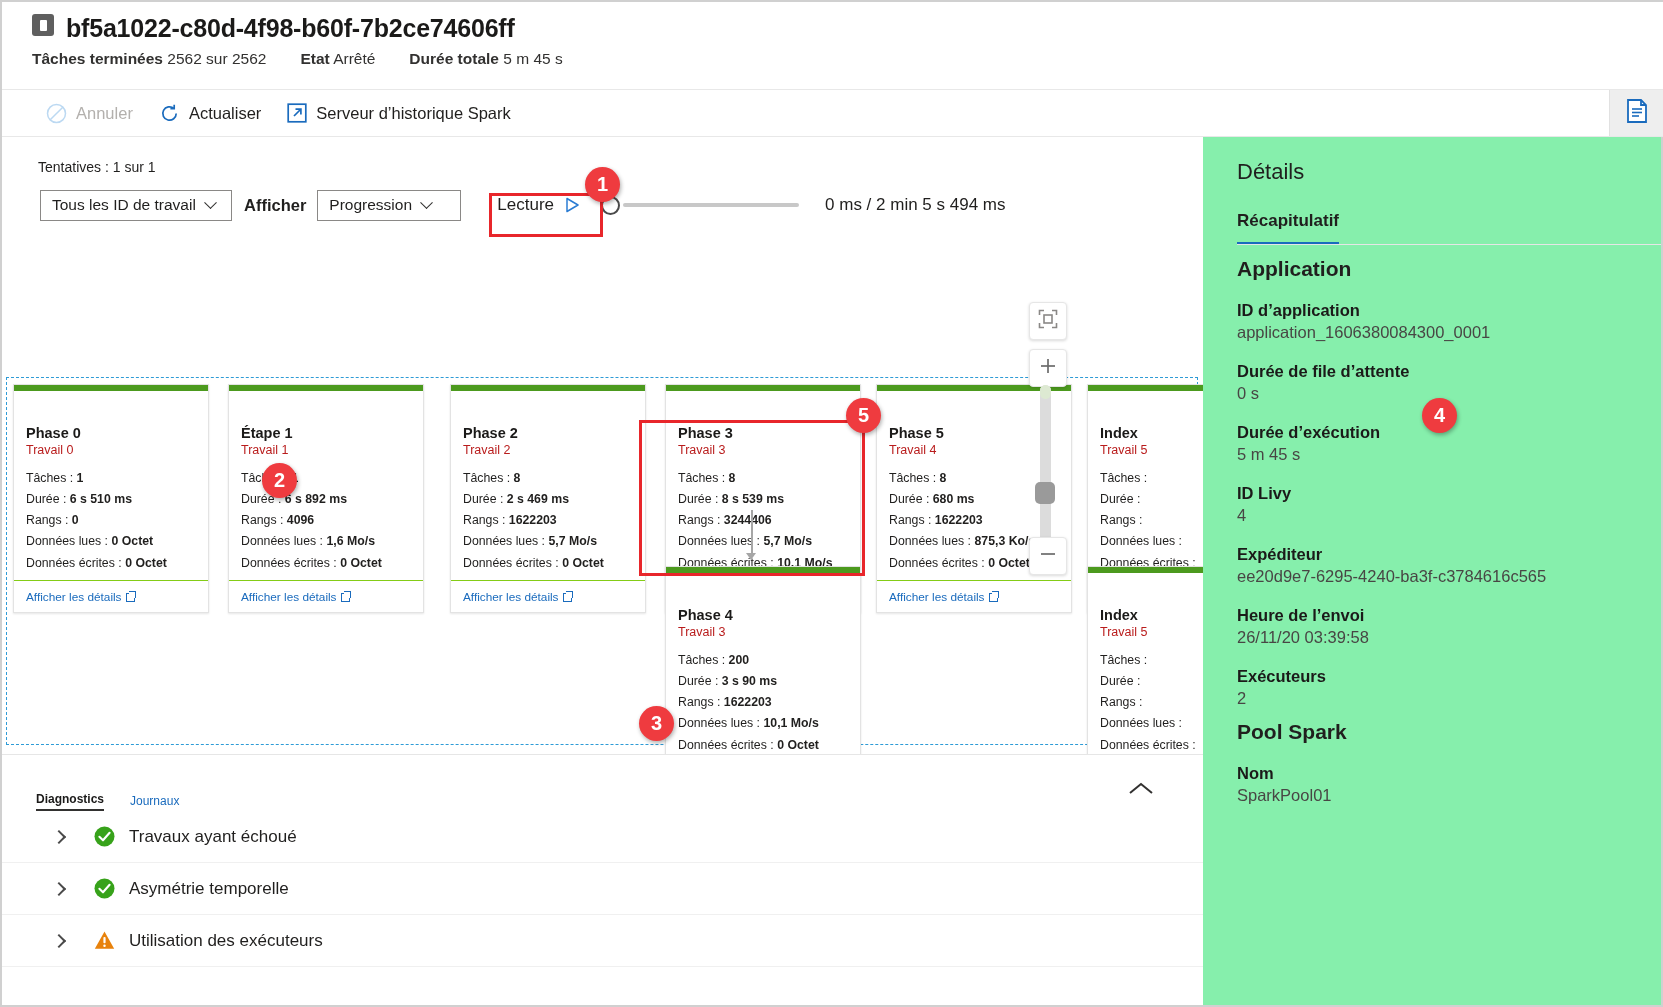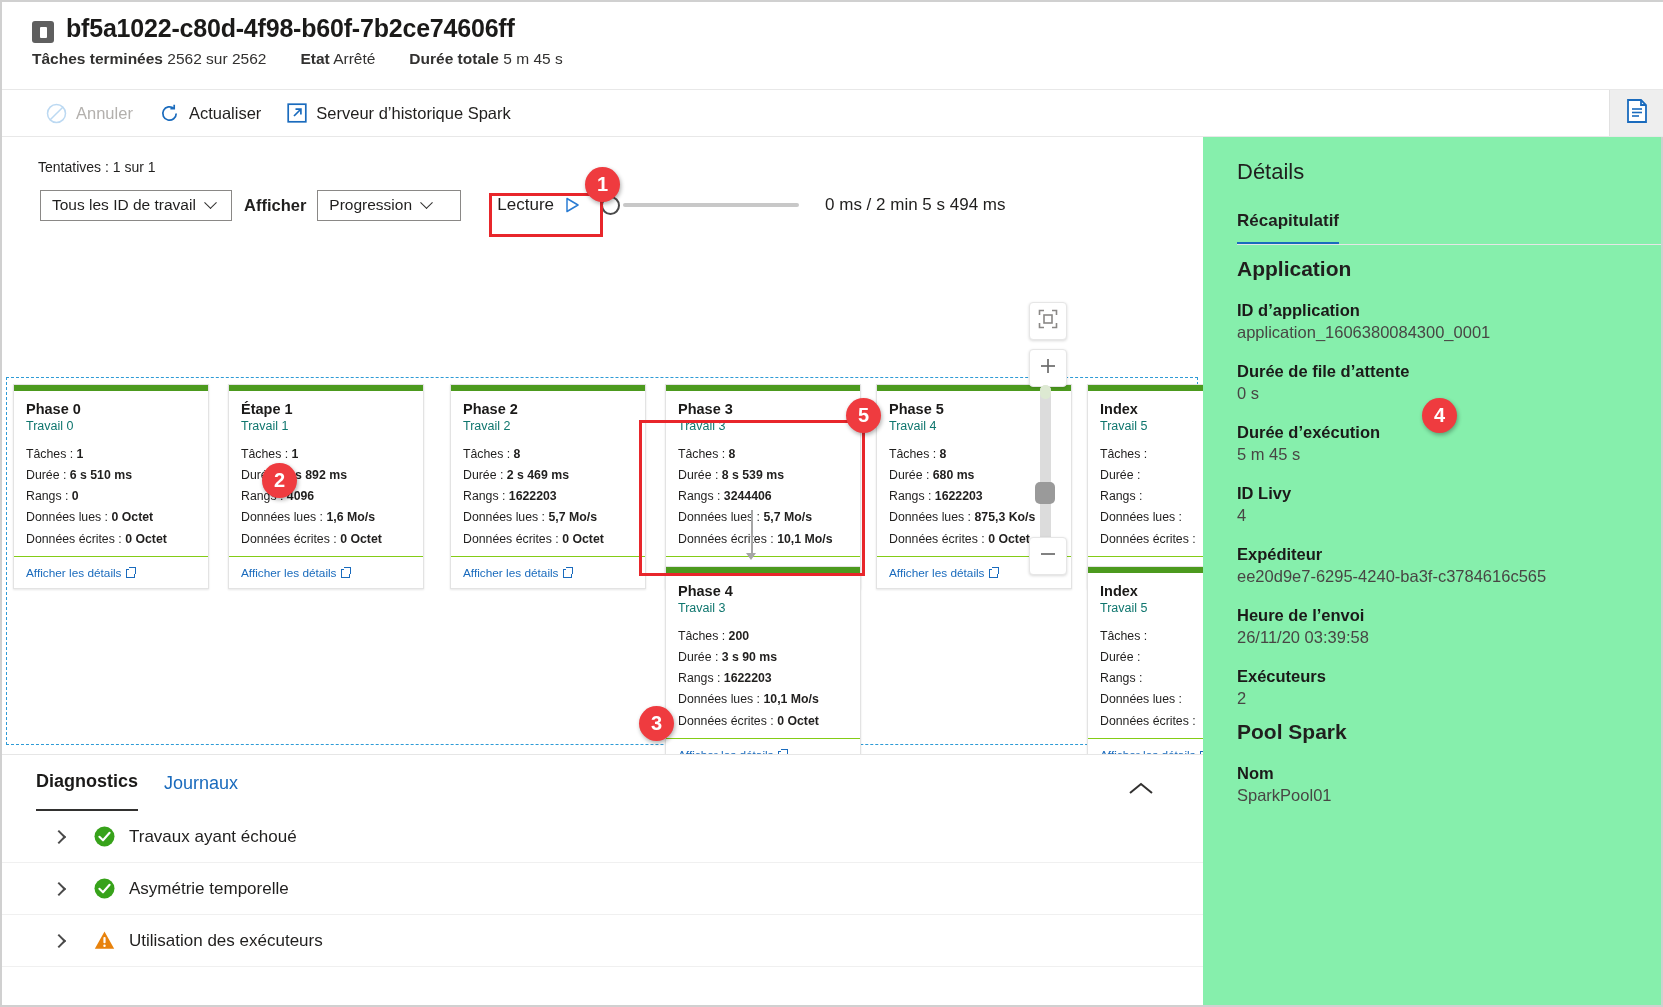--- a/index.html
+++ b/index.html
@@ -9,21 +9,21 @@
     font-family:"Liberation Sans", sans-serif;
     background:#ffffff;
     color:#201f1e;
     overflow:hidden;
     position:relative;
   }
   #root { position:absolute; inset:0; border:2px solid #d0d0d0; background:#fff; }
 
   
   .hdr { position:absolute; left:0; top:0; width:1661px; height:88px; background:#fff; border-bottom:1px solid #e8e8e8; }
-  .hdr-title-row { display:flex; align-items:flex-end; gap:12px; padding:12px 0 0 30px; }
+  .hdr-title-row { display:flex; align-items:flex-start; gap:12px; padding:12px 0 0 30px; }
   .app-glyph { width:22px; height:22px; border-radius:3px; background:#5f5f5f; display:flex; align-items:center; justify-content:center; flex:0 0 auto;}
   .app-glyph i { display:block; width:7px; height:11px; background:#fff; border-radius:1px; }
   .hdr-title { font-size:25px; font-weight:bold; letter-spacing:-0.2px; color:#1b1a19; }
   .hdr-sub { display:flex; align-items:center; gap:0; padding:7px 0 0 30px; font-size:15.5px; color:#323130; }
   .hdr-sub .grp { margin-right:34px; white-space:nowrap; }
   .hdr-sub .k { font-weight:bold; }
   .hdr-sub .v { font-weight:normal; }
 
   
   .cmdbar { position:absolute; left:0; top:88px; width:1661px; height:47px; background:#fff; border-bottom:1px solid #e8e8e8; display:flex; align-items:center; padding-left:44px; }
@@ -50,43 +50,43 @@
   .timelbl { margin-left:26px; font-size:17px; color:#201f1e; white-space:nowrap; }
 
   
   .redbox { position:absolute; border:3px solid #e8262b; background:transparent; pointer-events:none; }
   .badge { position:absolute; width:35px; height:35px; border-radius:50%; background:#ef3b3f; color:#fff; font-size:20px; font-weight:bold; display:flex; align-items:center; justify-content:center; box-shadow:1px 2px 4px rgba(0,0,0,0.32); }
 
   
   .graph { position:absolute; left:4px; top:240px; width:1192px; height:368px; border:1.6px dashed #2e9bd6; background:#fff; }
   .card { position:absolute; width:196px; background:#fff; border:1px solid #e3e3e3; box-shadow:0 1px 2px rgba(0,0,0,0.10); }
   .card .bar { height:6px; background:#4c9a1e; }
-  .card .body { padding:10px 12px 6px 12px; }
+  .card .body { padding:10px 12px 6px 12px;margin-top:24px; }
   .card .ttl { font-size:14.5px; font-weight:bold; color:#1b1a19; }
-  .card .sub { font-size:12.5px; color:#0f766e; margin-top:2px; }
+  .card .sub { font-size:12.5px; color:#b91c1c; margin-top:2px; }
   .card .stats { margin-top:11px; font-size:12.3px; color:#201f1e; line-height:1.72; }
   .card .stats b { font-weight:bold; }
   .card .foot { border-top:1px solid #84cc16; padding:6px 12px 7px 12px; text-align:left; }
   .card .foot a { font-size:11.8px; color:#1a6bbd; text-decoration:none; }
   .ext { display:inline-block; width:9px; height:9px; border:1.4px solid #1a6bbd; margin-left:4px; position:relative; vertical-align:-1px; }
   .ext:after { content:""; position:absolute; right:-2px; top:-3px; width:6px; height:6px; border-top:1.4px solid #1a6bbd; border-right:1.4px solid #1a6bbd; background:#fff; }
 
   .connector { position:absolute; background:#a6a6a6; width:1.6px; }
   .arrowhead { position:absolute; width:0;height:0;border-left:5px solid transparent;border-right:5px solid transparent;border-top:7px solid #a6a6a6; }
 
   
   .zc { position:absolute; background:#fff; border:1px solid #e6e6e6; box-shadow:0 1px 3px rgba(0,0,0,0.15); display:flex; align-items:center; justify-content:center; }
   .zslider-track { position:absolute; width:11px; background:#dcdcdc; border-radius:6px; }
   .zslider-fill { position:absolute; width:11px; background:#dde9d2; border-radius:6px; }
   .zslider-thumb { position:absolute; width:20px; height:22px; background:#9a9a9a; border-radius:5px; }
 
   
   .diag { position:absolute; left:0; bottom:0; width:1202px; top:617px; background:#fff; border-top:1px solid #e6e6e6; }
   .diag-tabs { display:flex; align-items:flex-end; gap:26px; padding:22px 0 0 34px; height:56px; position:relative; }
-  .dtab { font-size:18px; padding-bottom:17px; cursor:pointer; }
+  .dtab { font-size:12px; padding-bottom:3px; cursor:pointer; }
   .dtab.active { font-weight:bold; color:#1b1a19; border-bottom:2.5px solid #323130; }
   .dtab.link { color:#1a6bbd; }
   .collapse-btn { position:absolute; right:50px; top:26px; cursor:pointer; }
   .drow { display:flex; align-items:center; height:52px; border-bottom:1px solid #f0f0f0; padding-left:52px; gap:0; }
   .drow .rchev { width:10px; height:10px; border-right:2px solid #4a4a4a; border-top:2px solid #4a4a4a; transform:rotate(45deg); margin-right:30px; flex:0 0 auto; cursor:pointer;}
   .sicon { width:21px; height:21px; margin-right:14px; flex:0 0 auto; }
   .drow .lbl { font-size:17px; color:#201f1e; }
 
   
   .details { position:absolute; right:0; top:135px; bottom:0; width:458px; background:#86efac; padding:0 0 0 34px; overflow:hidden; }

